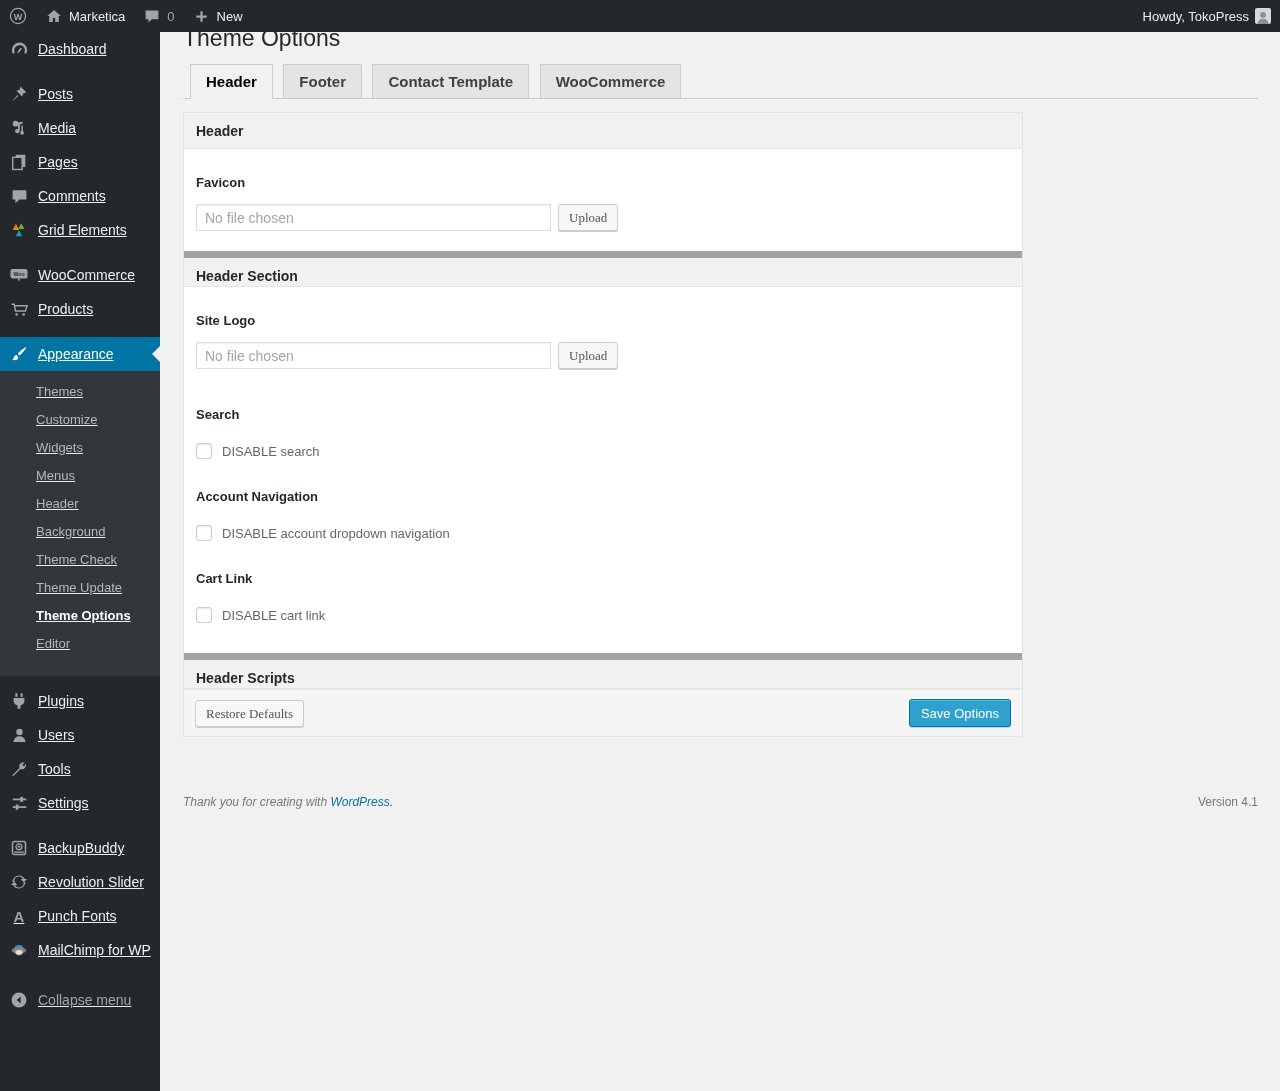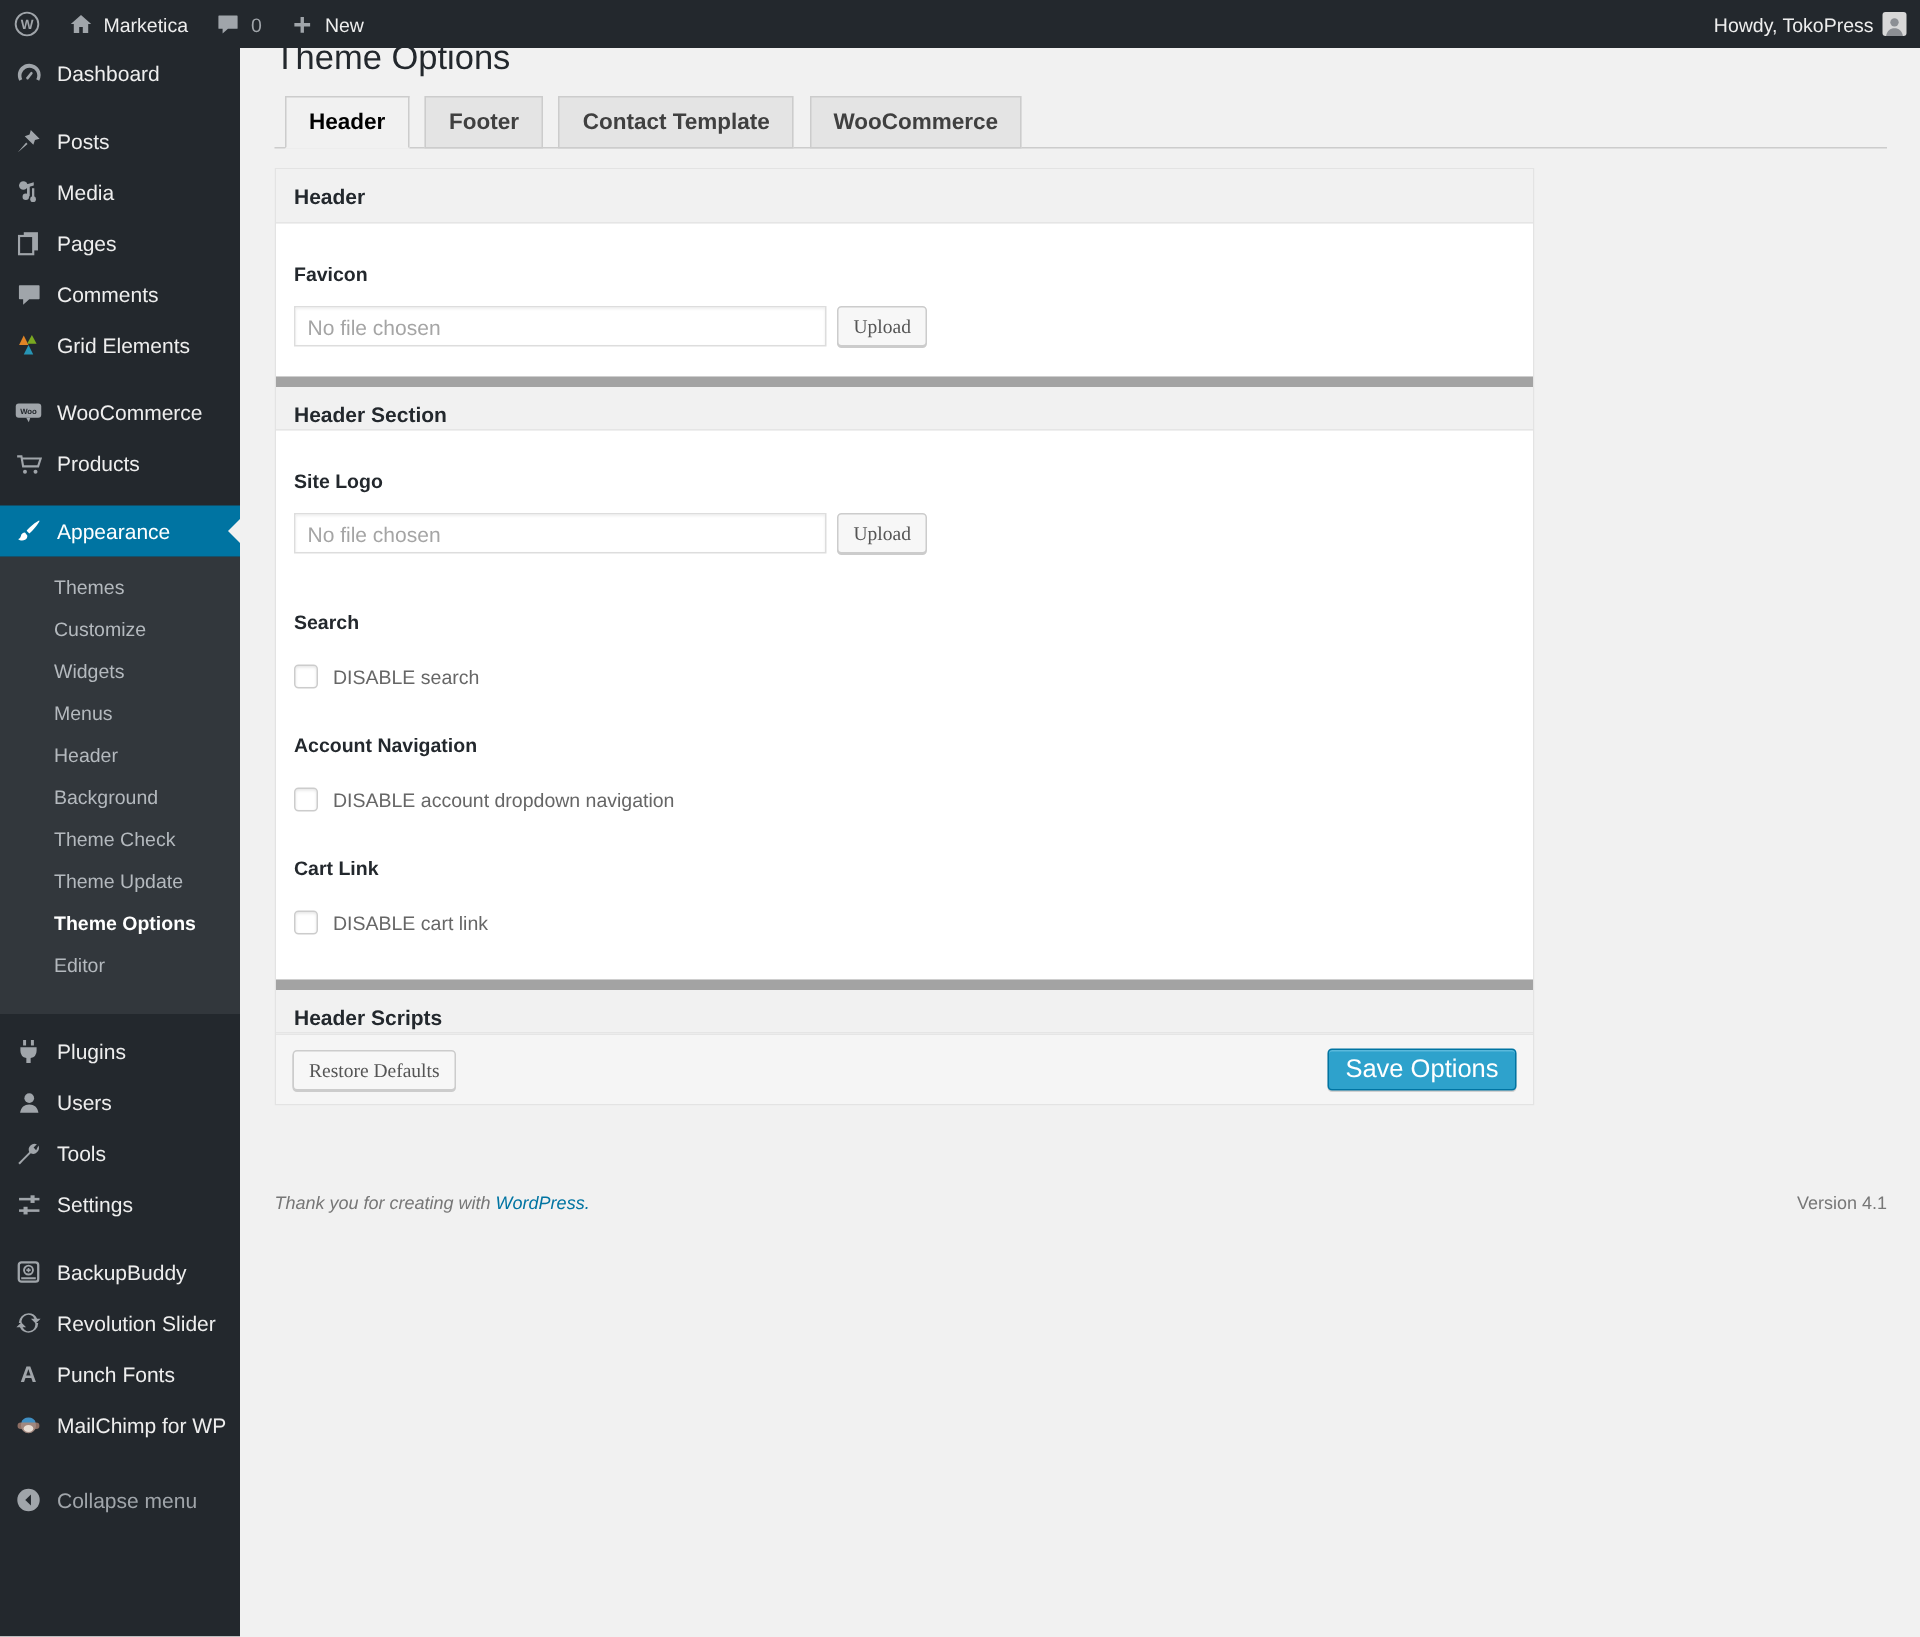--- a/index.html
+++ b/index.html
@@ -18,21 +18,21 @@
     font-size:13px; z-index:50;
   }
   .ab-item { display:flex; align-items:center; gap:6px; padding:0 9px; height:32px; cursor:pointer; color:#eee; }
   .ab-icon { display:inline-flex; align-items:center; justify-content:center; width:18px; height:18px; }
   .ab-count { color:#a0a5aa; }
   .ab-right { margin-left:auto; display:flex; align-items:center; }
   .avatar { width:16px; height:16px; background:#d8d8d8; border-radius:2px; display:inline-flex; align-items:flex-end; justify-content:center; overflow:hidden; }
   
   #sidebar {
     position:absolute; top:32px; left:0; bottom:0; width:160px;
-    background:#23282d; font-size:14px; color:#eee;
+    background:#23282d; font-size:14px; color:#eee;text-decoration:underline;
   }
   .menu-item { display:flex; align-items:center; gap:9px; height:34px; padding-left:9px; cursor:pointer; color:#eee; }
   .menu-item .micon { width:20px; height:20px; display:inline-flex; align-items:center; justify-content:center; color:#a0a5aa; flex:0 0 20px; }
   .menu-sep { height:11px; }
   .menu-item.current {
     background:#0074a2; color:#fff; position:relative;
   }
   .menu-item.current:after {
     content:""; position:absolute; right:0; top:50%; margin-top:-8px;
     border:8px solid transparent; border-right-color:#f1f1f1; width:0; height:0;
@@ -85,21 +85,21 @@
     font-family:"Liberation Mono", monospace; font-size:13px; padding:4px;
   }
   .help-text { margin-left:18px; width:300px; font-size:13px; color:#666; line-height:1.55; padding-top:2px; }
   .script-body { padding-bottom:50px; }
   .panel-footer {
     background:#f5f5f5; border-top:1px solid #e5e5e5; padding:9px 11px;
     display:flex; justify-content:space-between; align-items:flex-end;
   }
   .btn-primary {
     height:28px; padding:0 11px; background:#2ea2cc; border:1px solid #0074a2;
-    border-radius:3px; color:#fff; font-size:17px; cursor:pointer;
+    border-radius:3px; color:#fff; font-size:13px; cursor:pointer;
     box-shadow:inset 0 1px 0 rgba(120,200,230,.6), 0 1px 0 rgba(0,0,0,.15);
     font-family:"Liberation Sans", sans-serif;
   }
   
   .page-footer { display:flex; justify-content:space-between; margin-top:58px; font-size:12px; color:#777;align-items:flex-end; }
   .thanks { font-style:italic; }
   .thanks a { color:#0074a2; text-decoration:none; font-style:italic; cursor:pointer; }
   svg { display:block; }
 </style>
 </head>

